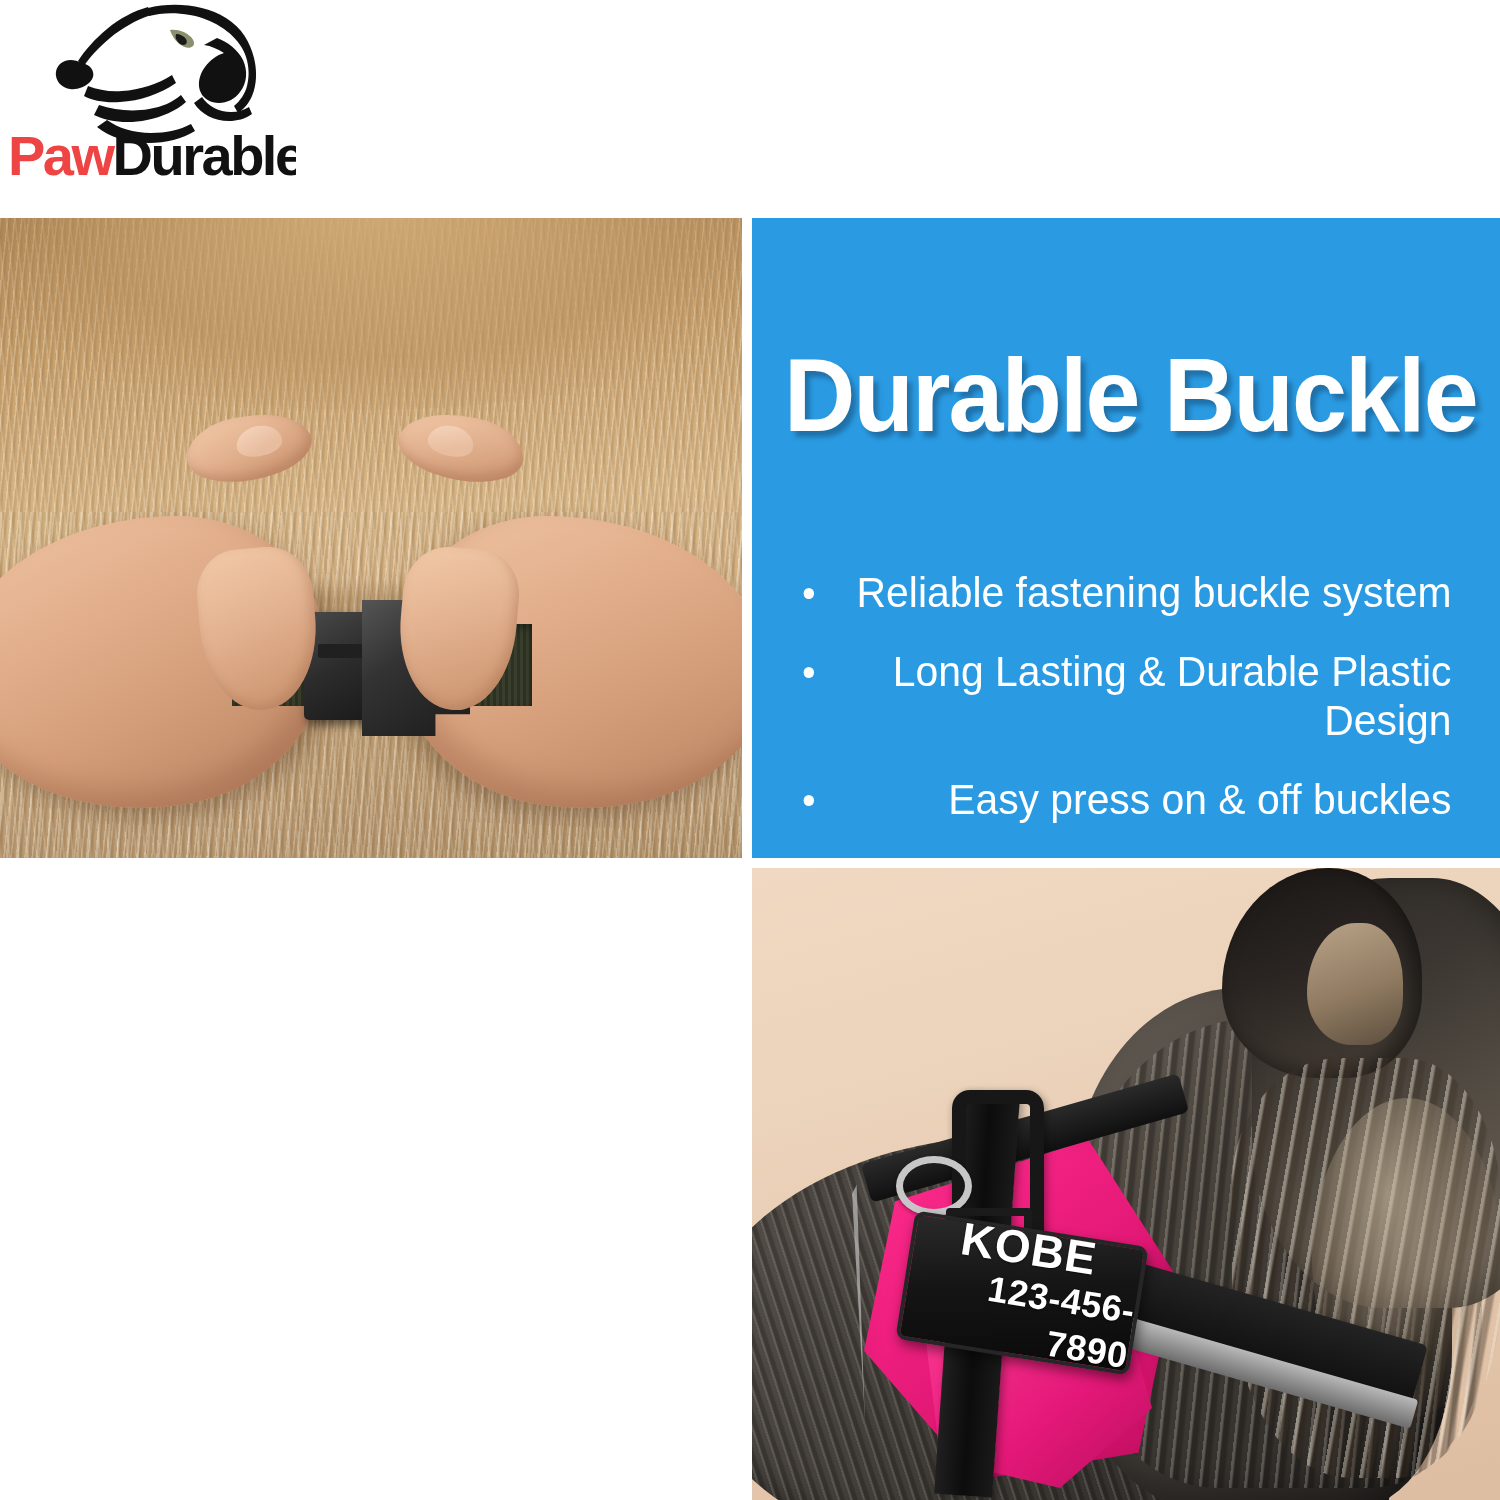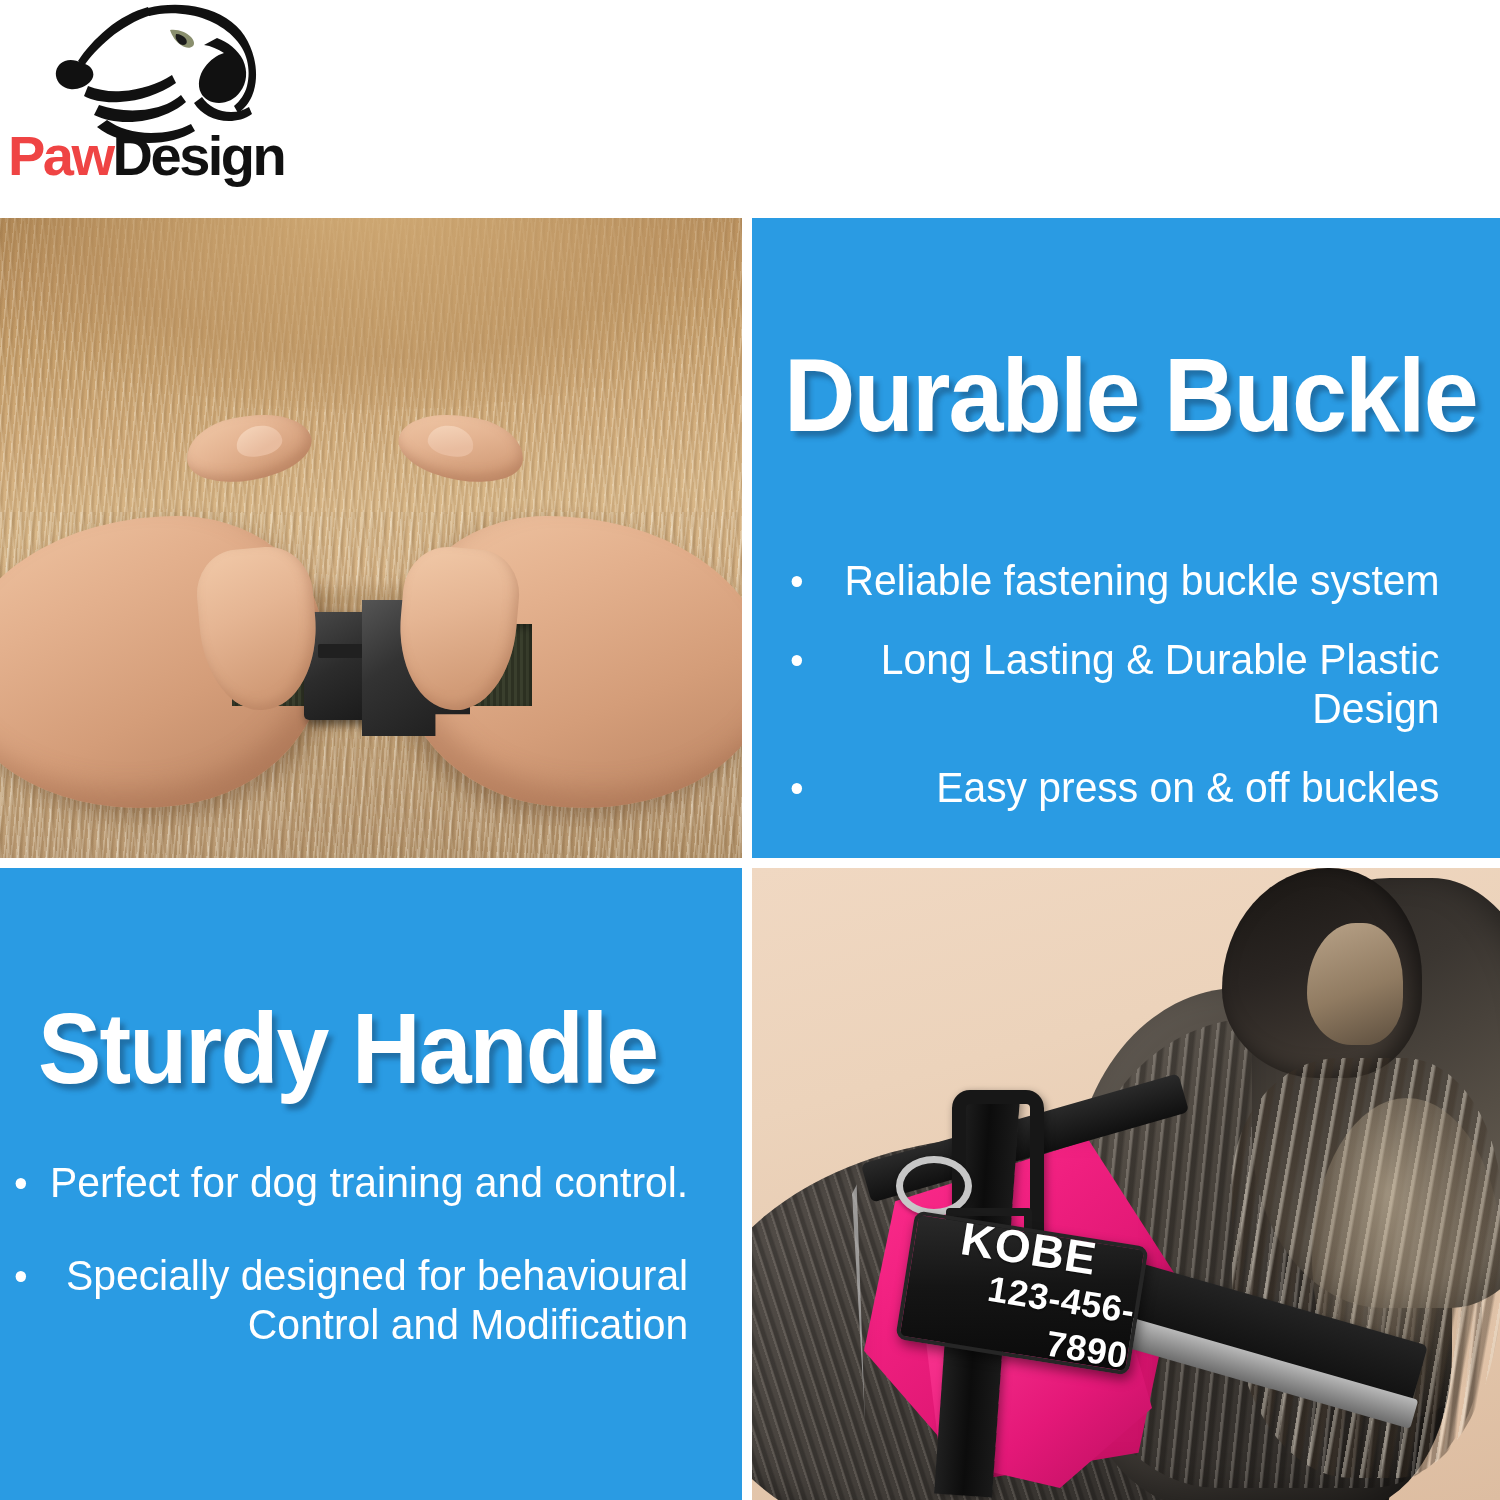--- a/index.html
+++ b/index.html
@@ -135,21 +135,21 @@
     top: 130px;
     font-size: 100px;
     letter-spacing: -2px;
     transform: scaleX(0.95);
     transform-origin: left center;
   }
 
   .bullets {
     position: absolute;
     list-style: none;
-    margin: 0;
+    margin: 12px;
     padding: 0;
   }
   .p-tr .bullets {
     left: 32px;
     top: 338px;
     width: 690px;
   }
   .p-bl .bullets {
     left: 8px;
     top: 290px;
@@ -555,21 +555,21 @@
           <path d="M55 118 C66 126 82 131 99 131 C114 131 128 128 139 122 L143 129 C130 137 114 141 97 141 C76 141 57 135 45 125 Z"></path>
           <path d="M165 36 C176 40 186 48 191 58 C196 69 195 81 188 90 C183 97 175 101 167 101 C159 101 152 97 149 91 C145 83 147 73 153 65 C158 58 165 53 172 51 C166 47 159 44 152 43 Z"></path>
           <path d="M150 95 C156 104 167 110 179 110 C186 110 192 108 197 105 L200 112 C193 117 185 119 177 119 C162 119 149 112 142 101 Z"></path>
           <path d="M116 24 C126 22 136 24 143 30 C148 34 150 40 148 44 C146 48 141 49 136 47 C130 45 124 40 120 34 C118 31 117 27 116 24 Z" opacity="0"></path>
         </g>
         <path d="M116 26 C126 24 136 27 142 33 C146 37 147 42 145 45 C142 49 136 49 131 46 C125 43 119 36 116 29 Z" fill="#ffffff"></path>
         <path d="M118 28 C126 27 134 30 139 35 C142 38 143 42 141 44 C138 47 133 46 129 43 C124 40 120 34 118 28 Z" fill="#8a8f6e"></path>
         <path d="M124 32 C128 32 132 34 134 37 C135 39 135 41 134 42 C132 44 128 43 126 40 C124 38 123 35 124 32 Z" fill="#1a1a1a"></path>
       </svg>
       <div class="logo-wordmark">
-        <span class="logo-paw">Paw</span><span class="logo-pawify">Design</span>
+        <span class="logo-paw">Paw</span><span class="logo-pawify">Durable</span>
       </div>
     </div>
 
   </div>
 
   <div class="panel p-tl">
     <div class="photo-buckle">
       <div class="fur-layer"></div>
       <div class="fur-layer2"></div>
       <div class="fur-vlayer"></div>
@@ -598,27 +598,20 @@
 
   <div class="panel p-tr">
     <div class="feat-title">Durable Buckle</div>
     <ul class="bullets">
       <li>Reliable fastening buckle system</li>
       <li>Long Lasting &amp; Durable Plastic Design</li>
       <li>Easy press on &amp; off buckles</li>
     </ul>
   </div>
 
-  <div class="panel p-bl">
-    <div class="feat-title">Sturdy Handle</div>
-    <ul class="bullets">
-      <li>Perfect for dog training and control.</li>
-      <li>Specially designed for behavioural Control and Modification</li>
-    </ul>
-  </div>
 
   <div class="panel p-br">
     <div class="photo-dog">
       <div class="dog-body">
         <div class="dog-body-fur"></div>
       </div>
       <div class="dog-neck"></div>
       <div class="dog-ruff"></div>
       <div class="dog-head"></div>
       <div class="dog-ear"></div>

